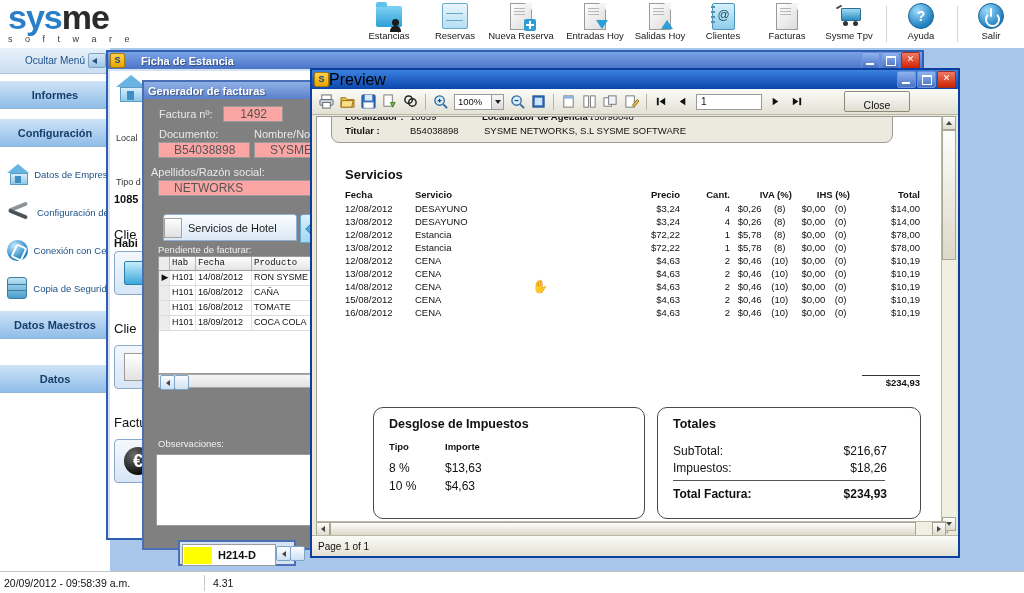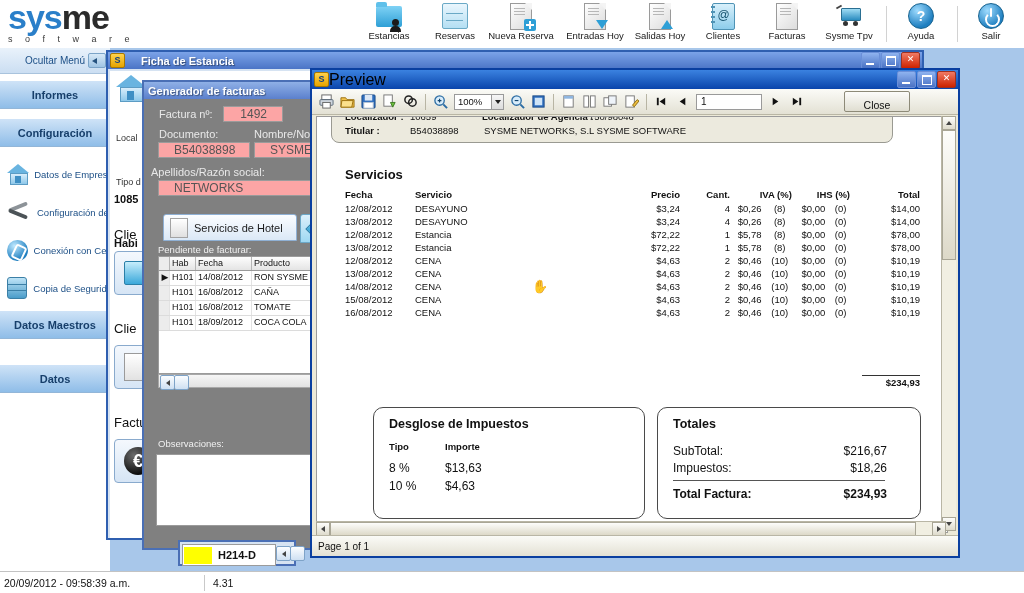--- a/index.html
+++ b/index.html
@@ -116,24 +116,24 @@
   .docico{width:26px;height:26px;background:linear-gradient(#ffffff,#e2e2e2);border:1px solid #9a9a9a;}
   .blueico{width:26px;height:22px;background:linear-gradient(#c6edfb,#3aa8da);border:1px solid #2a7fa8;border-radius:2px;}
 
   
   #gen{left:142px;top:80px;width:190px;height:470px;background:#808080;border:2px solid #4a6fb5;}
   #gen .gtb{height:17px;background:linear-gradient(#8fb0e6,#5b80cd);display:flex;align-items:center;padding-left:4px;}
   #gen .gtb span{font-size:11px;font-weight:bold;color:#fff;text-shadow:1px 1px 1px rgba(0,0,0,.4);}
   .g-lbl{font-size:11px;color:#e8e8e8;}
   .g-input{background:#fca5a5;border:1px solid #9b9b9b;font-size:12px;color:#555;box-sizing:border-box;padding:1px 15px;display:flex;align-items:center;}
   .g-input.right{justify-content:flex-end;}
-  .tabbtn{height:27px;background:linear-gradient(#fbfdff,#dbe8f6);border:1px solid #8fb0d4;border-radius:3px 3px 0 0;display:flex;align-items:center;padding-left:6px;box-sizing:border-box;}
+  .tabbtn{height:27px;background:linear-gradient(#fbfdff,#dbe8f6);border:1px solid #8fb0d4;border-radius:3px 3px 0 0;display:flex;align-items:center;padding-left:0;box-sizing:border-box;}
   .tabbtn span{font-size:11px;color:#1b1b1b;margin-left:6px;}
   .grid{background:#fff;border:1px solid #9b9b9b;box-sizing:border-box;font-size:9px;color:#111;}
-  .grid .hrow{display:flex;height:13px;background:linear-gradient(#fdfdfd,#e4e4e4);border-bottom:1px solid #9b9b9b;}
+  .grid .hrow{display:flex;height:13px;background:linear-gradient(#fdfdfd,#e4e4e4);border-bottom:1px solid #9b9b9b;font-family:Liberation Mono, monospace;}
   .grid .hrow div{border-right:1px solid #b5b5b5;padding-left:2px;box-sizing:border-box;line-height:12px;}
   .grid .row{display:flex;height:14px;border-bottom:1px solid #dcdcdc;}
   .grid .row div{border-right:1px solid #e3e3e3;padding-left:2px;box-sizing:border-box;line-height:13px;overflow:hidden;white-space:nowrap;}
   .c-sel{width:11px;text-align:center;background:#ececec;}
   .c-hab{width:26px;} .c-fec{width:56px;} .c-pro{width:66px;}
 
   .sbar{background:linear-gradient(#f6f6f6,#e2e2e2);border:1px solid #a8a8a8;box-sizing:border-box;}
   .sbtn{width:13px;height:13px;background:linear-gradient(#fbfdff,#cfe0f2);border:1px solid #7ea3c8;border-radius:2px;display:flex;align-items:center;justify-content:center;font-size:7px;color:#14447a;}
 
   

